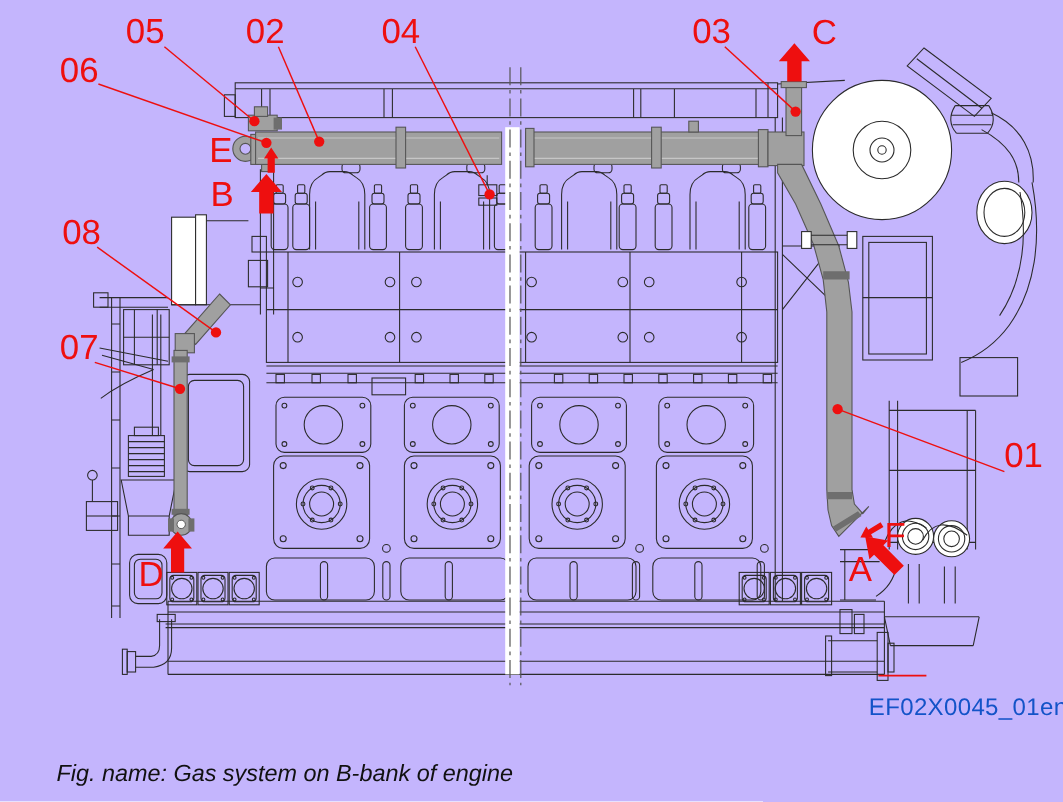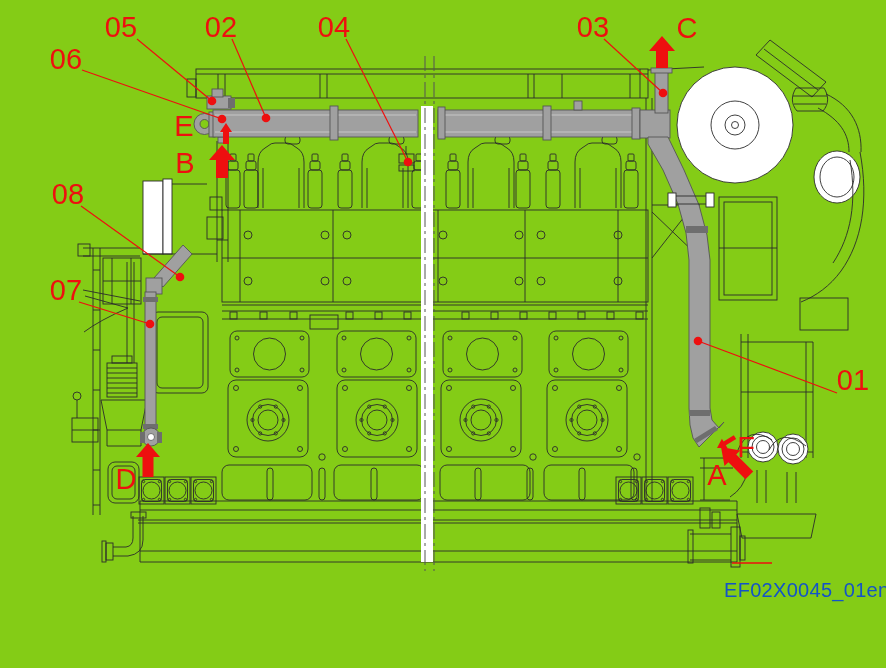--- a/index.html
+++ b/index.html
@@ -1,16 +1,16 @@
 <!DOCTYPE html>
 <html><head>
 <meta charset="utf-8">
 <style>
   html,body{margin:0;padding:0;background:#ffffff;}
-  #page{position:relative;width:886px;height:668px;background:#84cc16;overflow:hidden;
+  #page{position:relative;width:886px;height:668px;background:#c4b5fd;overflow:hidden;
         font-family:"Liberation Sans", sans-serif;}
   #engine-svg{position:absolute;left:0;top:0;}
   .caption{position:absolute;left:47px;top:634px;font-style:italic;font-size:19.5px;color:#111;}
   .drawing-id{position:absolute;left:724px;top:579px;font-size:20px;font-weight:500;letter-spacing:.3px;}
   text.callout{font-family:"Liberation Sans",sans-serif;font-size:29px;}
   
   .ln{stroke:#2b2b2b;stroke-width:.9;fill:none;}
   .lnw{stroke:#2b2b2b;stroke-width:.9;fill:#fff;}
   .gray{stroke:#555;stroke-width:.9;fill:#a0a0a0;}
   .gdark{stroke:none;fill:#6e6e6e;}
@@ -309,15 +309,16 @@
         <polygon points="662.0,36.0 675.0,51.0 668.0,51.0 668.0,68.0 656.0,68.0 656.0,51.0 649.0,51.0" fill="#ee0f0f"></polygon>
         <polygon points="226.0,123.0 232.0,132.0 229.0,132.0 229.0,144.0 223.0,144.0 223.0,132.0 220.0,132.0" fill="#ee0f0f"></polygon>
         <polygon points="222.0,145.0 235.0,160.0 228.0,160.0 228.0,178.0 216.0,178.0 216.0,160.0 209.0,160.0" fill="#ee0f0f"></polygon>
         <polygon points="148.0,443.0 160.0,457.0 153.5,457.0 153.5,477.0 142.5,477.0 142.5,457.0 136.0,457.0" fill="#ee0f0f"></polygon>
         <polygon points="721.0,447.0 740.1,450.5 736.2,454.4 753.2,471.4 745.4,479.2 728.4,462.2 724.5,466.1" fill="#ee0f0f"></polygon>
         <polygon points="717.0,448.0 721.9,438.7 723.6,441.4 733.8,435.3 736.2,439.1 725.9,445.3 727.5,448.1" fill="#ee0f0f"></polygon>
         <line x1="732" y1="563" x2="772" y2="563" stroke="#ee0f0f" stroke-width="1.5"></line>
       </g>
 </svg>
 
+<div class="caption">Fig. name: Gas system on B-bank of engine</div>
 <div class="drawing-id" style="color: rgb(19, 83, 200);">EF02X0045_01en</div>
 
 </div>
 
 </body></html>

